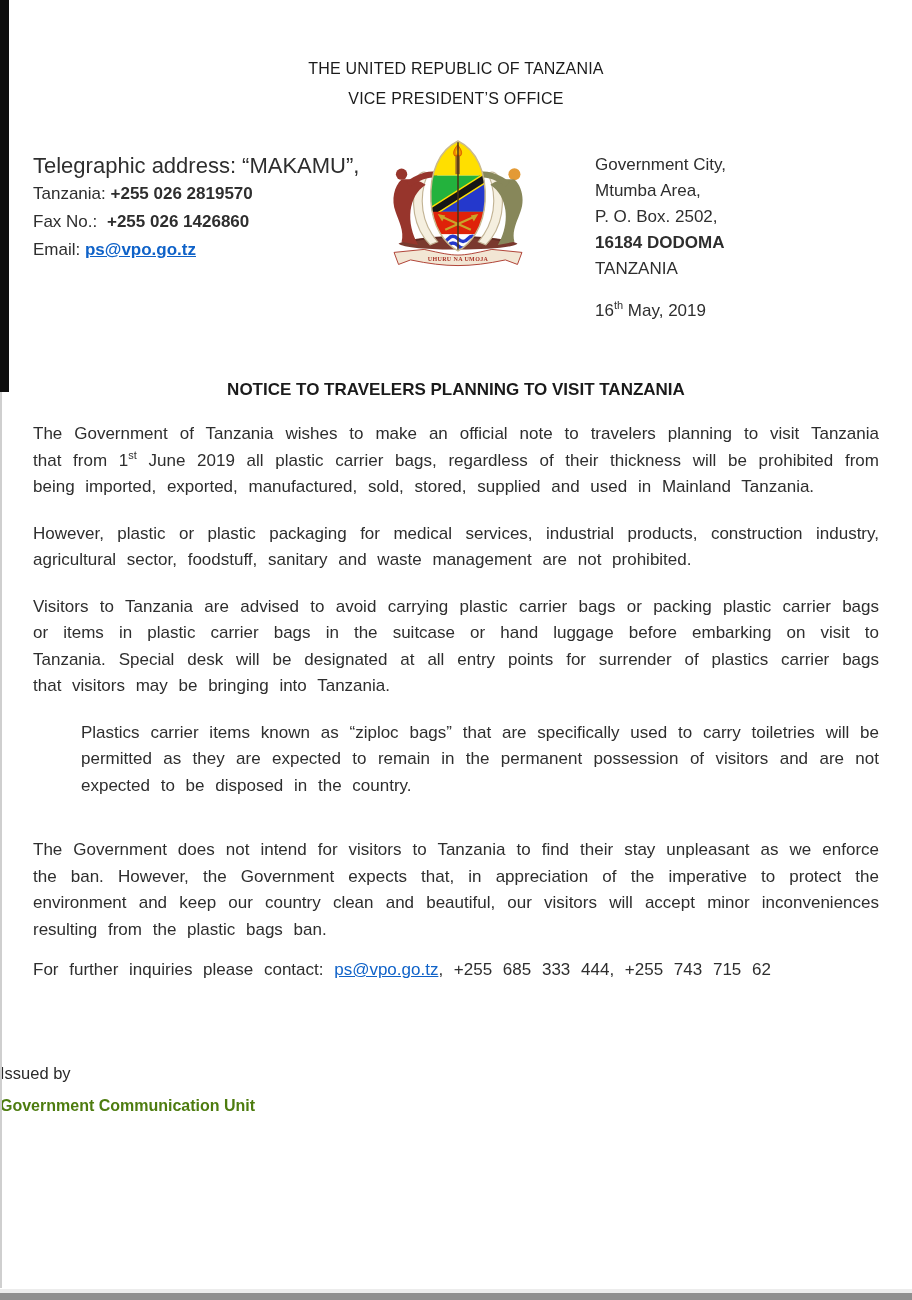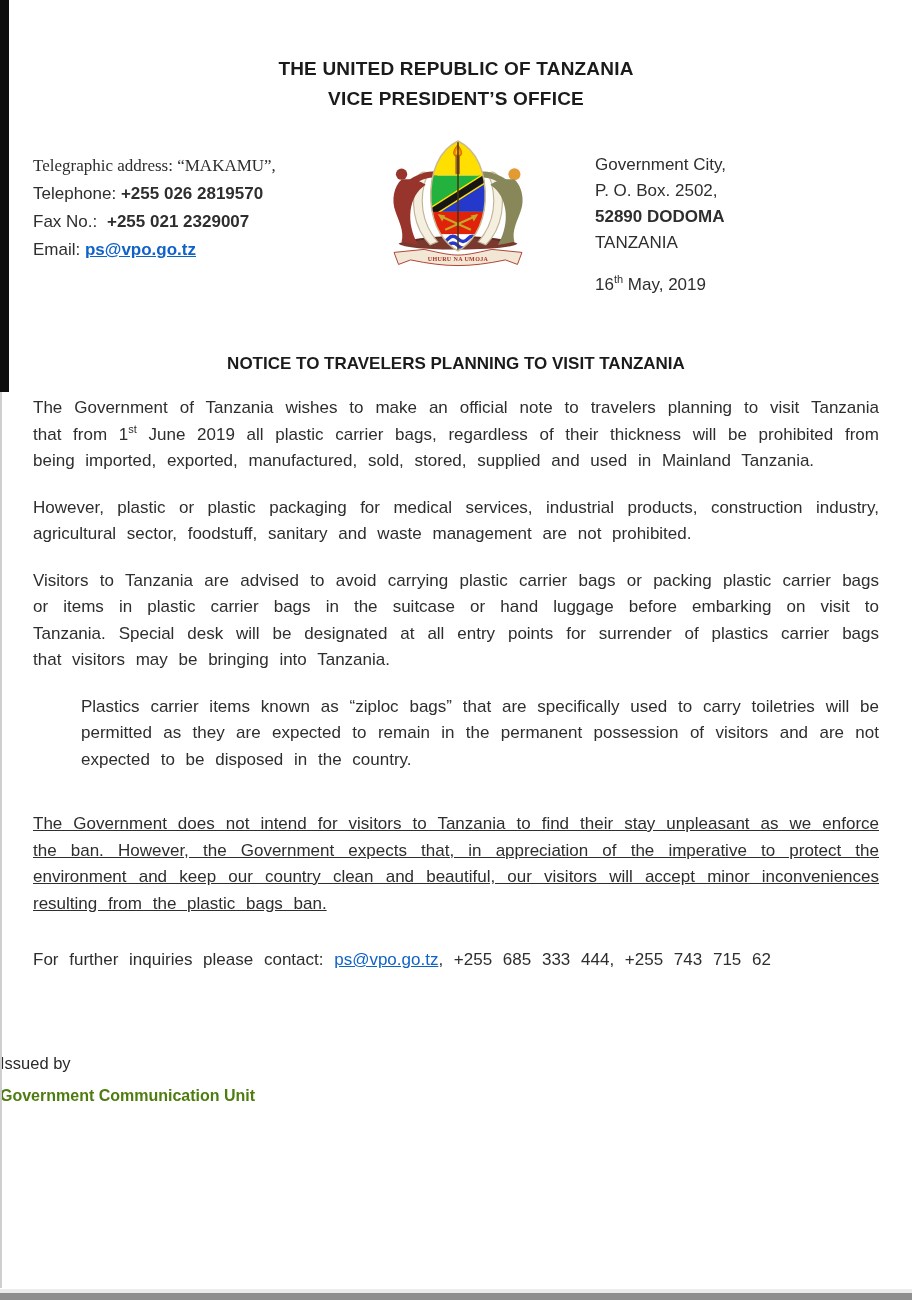--- a/index.html
+++ b/index.html
@@ -11,63 +11,63 @@
     position:relative;
     overflow:hidden;
   }
   
   .scan-left-black { position:absolute; left:0; top:0; width:9px; height:392px; background:#0e0e0e; }
   .scan-left-gray  { position:absolute; left:0; top:392px; width:2px; height:896px; background:#cfcfcf; }
   .scan-bottom     { position:absolute; left:0; bottom:0; width:912px; height:11px;
                      background:linear-gradient(#ececec 0 35%, #8f8f8f 35% 100%); }
 
   .header { padding-top:54px; text-align:center; color:#1b1b1b; }
-  .header .hline { font-weight:bold; font-size:19px; line-height:30px; letter-spacing:0.2px; }
+  .header .hline { font-weight:normal; font-size:16px; line-height:30px; letter-spacing:0.2px; }
 
   .letterhead { display:flex; margin:18px 33px 0 33px; }
   .lh-left  { width:330px; padding-top:20px; font-size:17px; line-height:28px; white-space:nowrap; }
-  .lh-left .serif { font-family:Liberation Serif, serif; font-size:17px; }
+  .lh-left .serif { font-family:Liberation Sans, sans-serif; font-size:22px; }
   .lh-emblem { width:190px; display:flex; justify-content:center; align-items:flex-start; }
   .lh-right { flex:1; padding-left:42px; padding-top:20px; font-size:17px; line-height:26px; }
   .bold { font-weight:bold; }
   .fax-num { margin-left:5px; }
   a.doclink { color:#0f62c8; text-decoration:underline; cursor:pointer; }
   a.doclink.bold { font-weight:bold; }
   .date-line { margin-top:16px; }
   sup.ord { font-size:11px; line-height:0; vertical-align:super; }
 
   .notice { margin:56px 33px 0 33px; }
   .notice-title { text-align:center; font-weight:bold; font-size:17px; color:#1b1b1b; margin:0 0 21px 0; }
   .para { font-size:17px; line-height:26.5px; text-align:justify; word-spacing:6px; margin:0 0 20px 0; }
   .para.gap-lg { margin-bottom:38px;margin-left:48px; }
-  .para.gap-sm { margin-bottom:30px;text-decoration:underline; }
+  .para.gap-sm { margin-bottom:14px; }
 
   .footer { text-align:left; margin-top:80px; font-size:16.5px; color:#2a2a2a; }
   .footer .unit { font-weight:bold; font-size:16px; margin-top:14px; color:#4d7c0f; }
 </style>
 </head>
 <body>
 
 <div class="scan-left-black"></div>
 <div class="scan-left-gray"></div>
 
 <div class="header">
   <div class="hline">THE UNITED REPUBLIC OF TANZANIA</div>
   <div class="hline">VICE PRESIDENT’S OFFICE</div>
 </div>
 
 <div class="letterhead">
 
   <div class="lh-left">
     <div class="serif">Telegraphic address: “MAKAMU”,</div>
     <div>
-      <span>Telephone: </span><span class="bold">+255 026 2819570</span>
+      <span>Tanzania: </span><span class="bold">+255 026 2819570</span>
     </div>
     <div>
-      <span>Fax No.: </span><span class="bold fax-num">+255 021 2329007</span>
+      <span>Fax No.: </span><span class="bold fax-num">+255 026 1426860</span>
     </div>
     <div>
       <span>Email: </span><a class="doclink bold">ps@vpo.go.tz</a>
     </div>
   </div>
 
   <div class="lh-emblem">
     <svg viewBox="0 0 210 190" width="158" height="143">
 
       <path d="M26,148 C60,135 150,135 184,148 C176,159 34,159 26,148 Z" fill="#7a392e"></path>
@@ -115,22 +115,23 @@
       </g>
       <path d="M105,12 C130,24 143,54 141,92 C139,126 123,148 105,158 C87,148 71,126 69,92 C67,54 80,24 105,12 Z" fill="none" stroke="#c9b98f" stroke-width="2"></path>
 
       <path d="M20,160 L60,156 C105,166 105,166 150,156 L190,160 L184,176 L168,170 C120,180 90,180 42,170 L26,176 Z" fill="#f2e6d4" stroke="#a93226" stroke-width="1.2"></path>
       <text x="105" y="172" text-anchor="middle" font-size="8" font-weight="bold" fill="#a93226" letter-spacing="0.5" font-family="Liberation Serif, serif">UHURU NA UMOJA</text>
     </svg>
   </div>
 
   <div class="lh-right">
     <div>Government City,</div>
+    <div>Mtumba Area,</div>
     <div>P. O. Box. 2502,</div>
-    <div class="bold">52890 DODOMA</div>
+    <div class="bold">16184 DODOMA</div>
     <div>TANZANIA</div>
     <div class="date-line">
       <span>16</span><sup class="ord">th</sup><span> May, 2019</span>
     </div>
   </div>
 </div>
 
 <div class="notice">
   <div class="notice-title">NOTICE TO TRAVELERS PLANNING TO VISIT TANZANIA</div>
 

